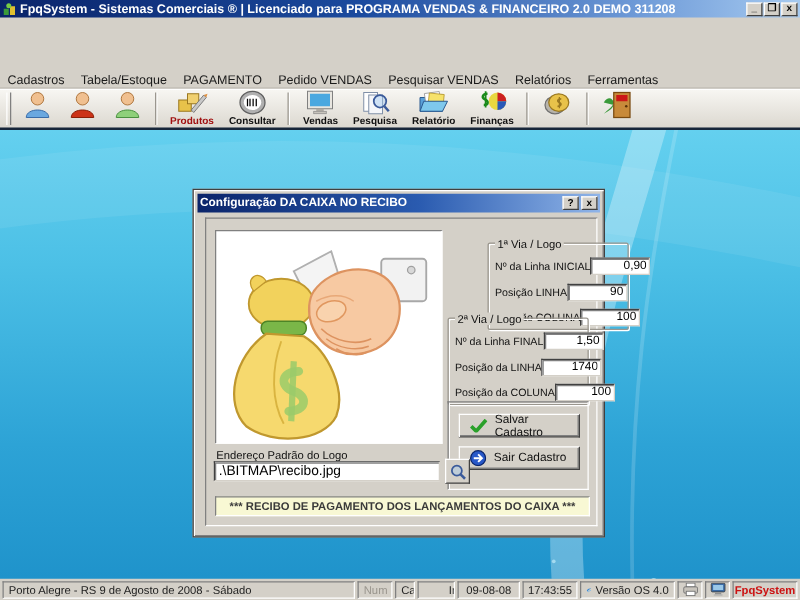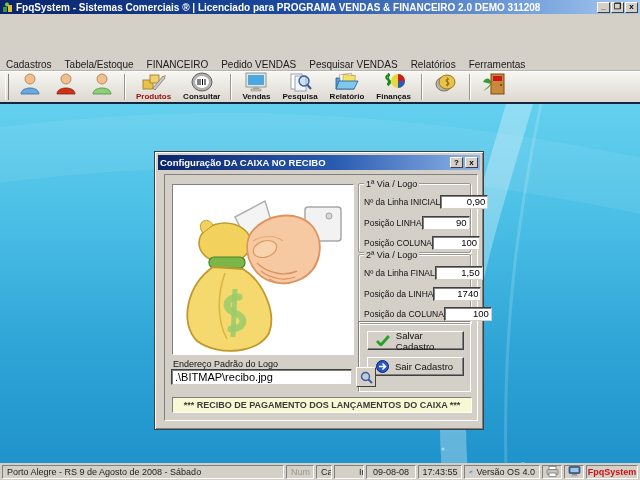--- a/index.html
+++ b/index.html
@@ -90,21 +90,21 @@
     </svg>
     <span class="title">FpqSystem - Sistemas Comerciais ®  | Licenciado para  PROGRAMA VENDAS &amp; FINANCEIRO 2.0 DEMO 311208</span>
     <div class="win-btn">_</div>
     <div class="win-btn">❐</div>
     <div class="win-btn">x</div>
   </div>
 
   <div class="menubar">
     <span>Cadastros</span>
     <span>Tabela/Estoque</span>
-    <span>FINANCEIRO</span>
+    <span>PAGAMENTO</span>
     <span>Pedido VENDAS</span>
     <span>Pesquisar VENDAS</span>
     <span>Relatórios</span>
     <span>Ferramentas</span>
   </div>
 
   <div class="toolbar">
     <div class="gripper"></div>
 
     <div class="tb-item">
@@ -259,21 +259,21 @@
 
             <path d="M78,48 C92,28 126,24 140,42 C152,58 148,84 128,94 C106,104 84,96 76,74 C73,64 74,54 78,48 Z" fill="#f7c9a2" stroke="#dd9360" stroke-width="1.8"></path>
             <path d="M84,78 C94,88 112,92 124,86" stroke="#dd9360" stroke-width="1.4" fill="none"></path>
             <path d="M88,86 C98,94 112,96 122,92" stroke="#dd9360" stroke-width="1.2" fill="none"></path>
             <path d="M96,94 C104,99 114,100 120,97" stroke="#dd9360" stroke-width="1.2" fill="none"></path>
             <path d="M80,56 C90,50 102,50 110,56" stroke="#e8a878" stroke-width="1.2" fill="none"></path>
             <ellipse cx="92" cy="64" rx="12" ry="8" fill="#f9d3ae" stroke="#e0975f" stroke-width="1.2" transform="rotate(-18 92 64)"></ellipse>
           </svg>
         </div>
 
-        <div class="group" style="top:8px;">
+        <div class="group" style="top:19px;margin-left:32px;">
           <span class="legend">1ª Via / Logo</span>
           <div class="frow" style="top:10px;">
             <span class="fl">Nº da Linha INICIAL</span>
             <input value="0,90" style="">
           </div>
           <div class="frow" style="top:31px;">
             <span class="fl">Posição LINHA</span>
             <input value="90" style="">
           </div>
           <div class="frow" style="top:51px;">

